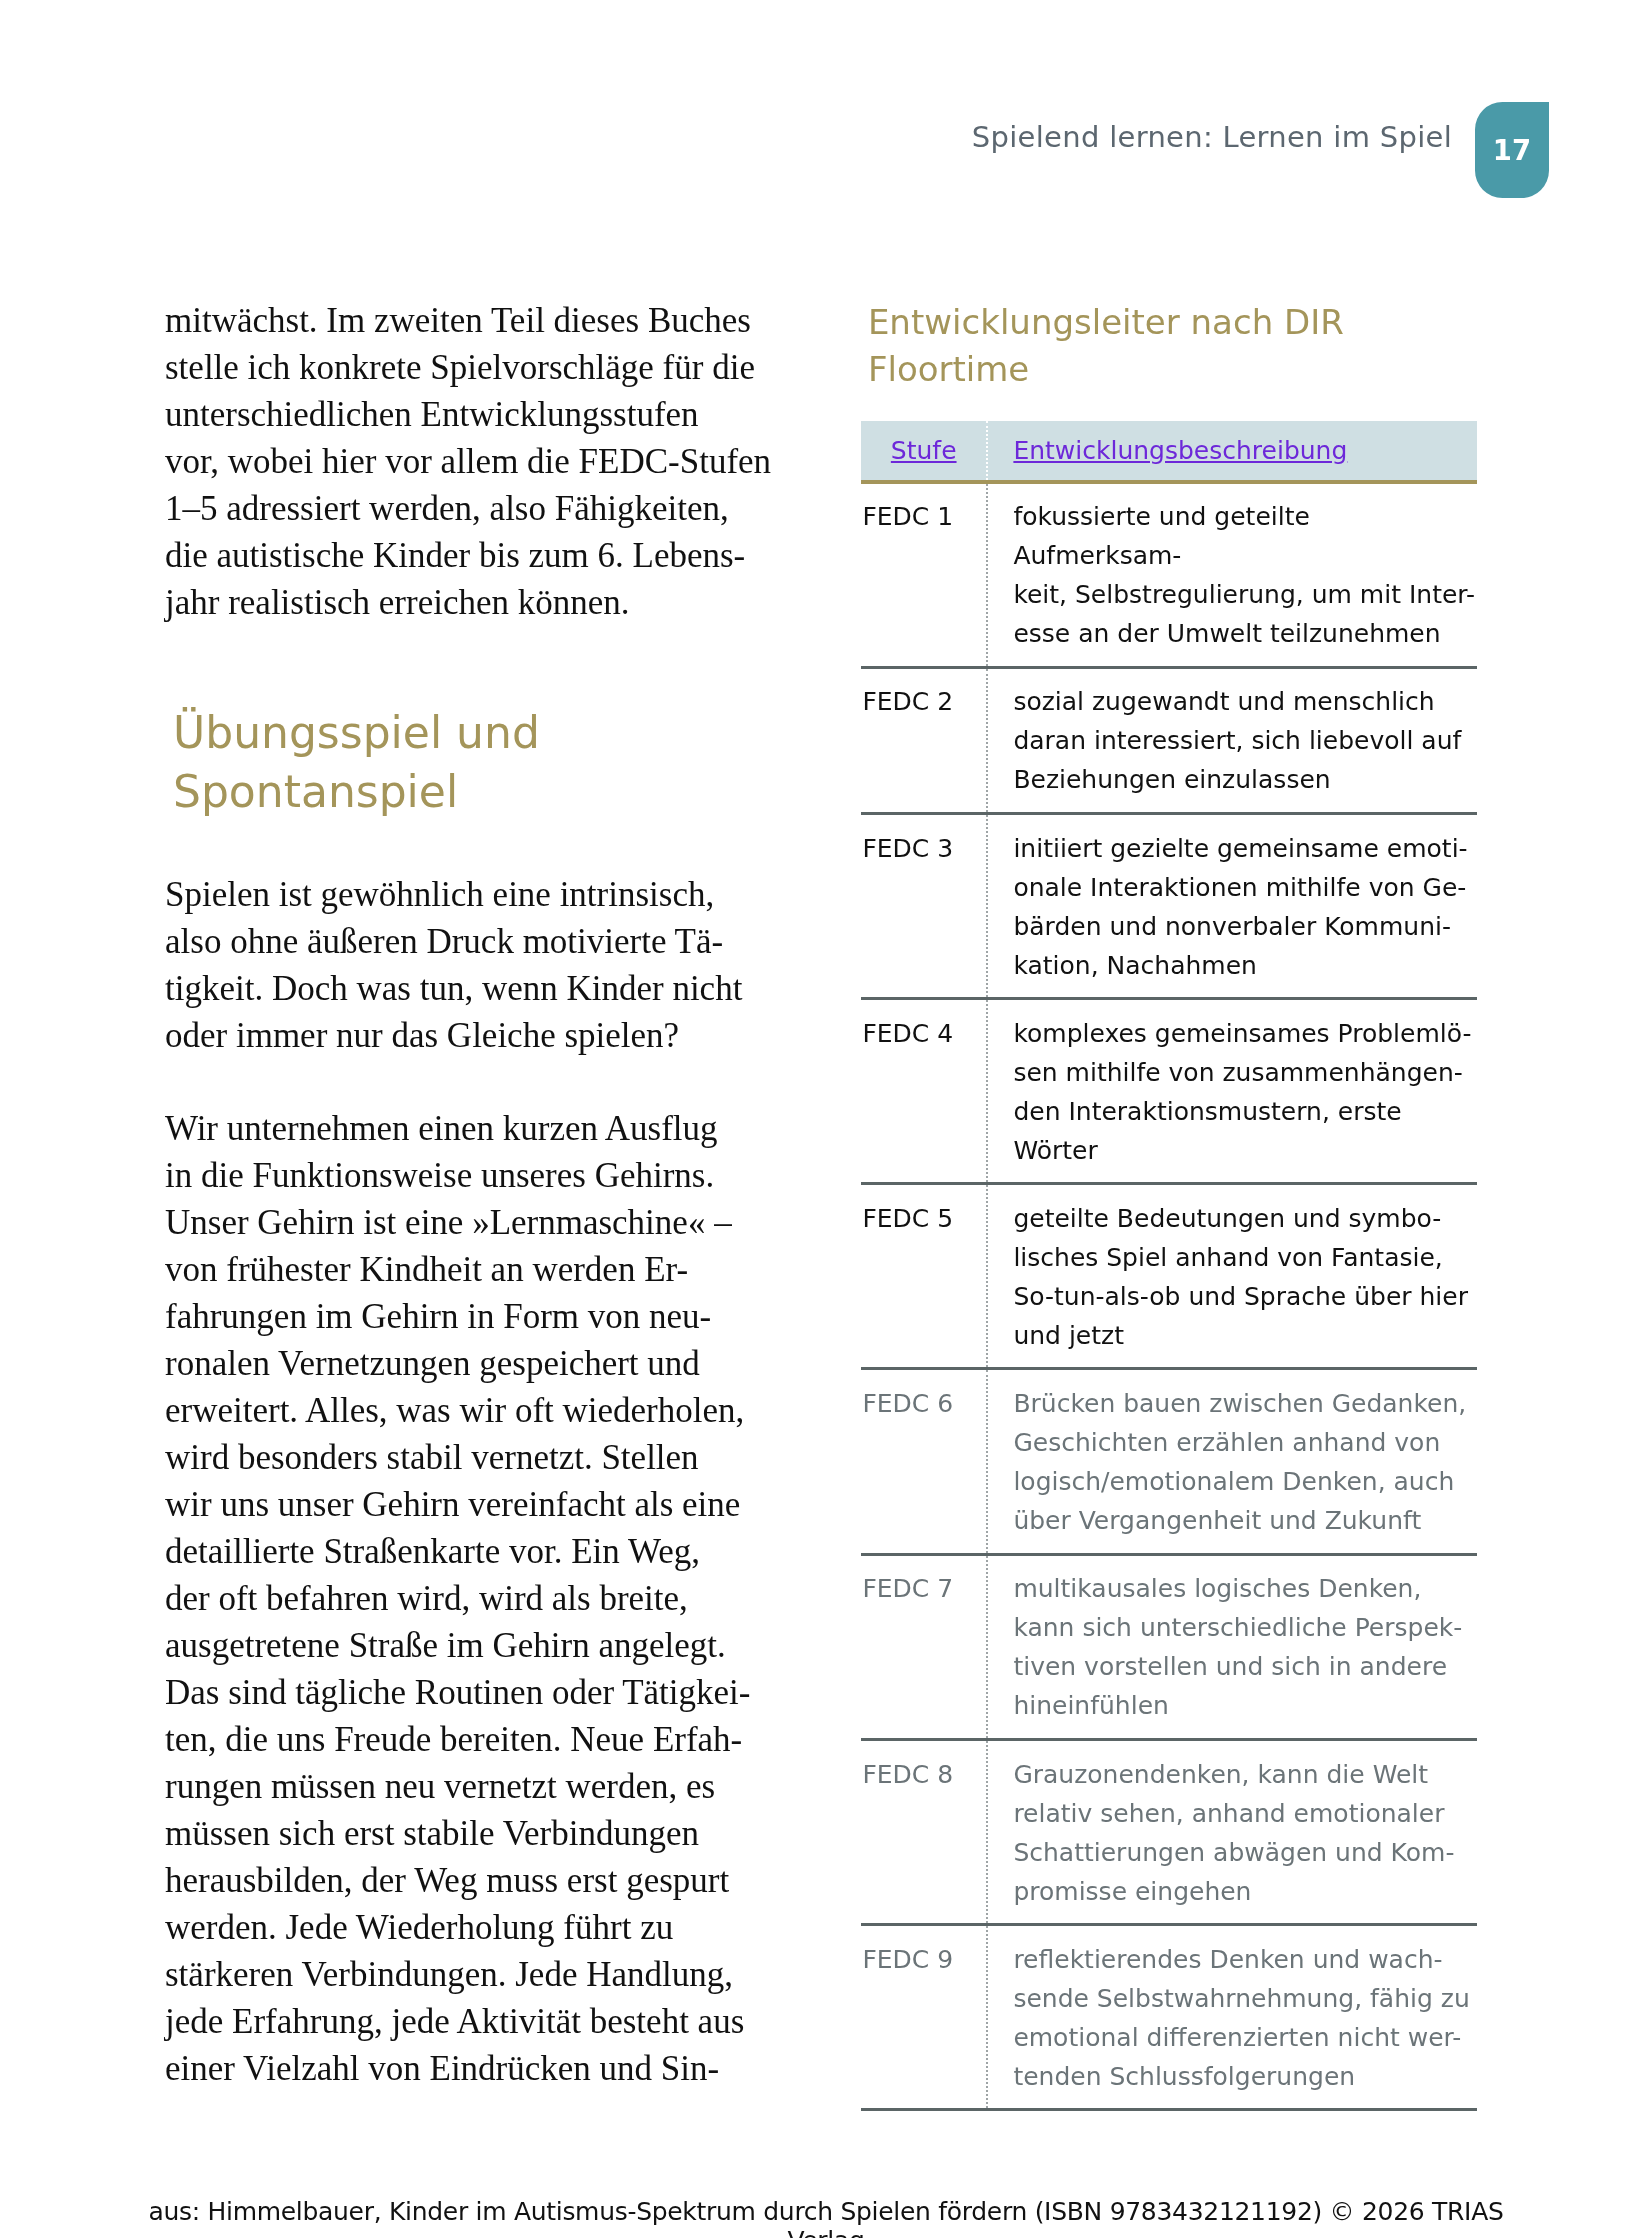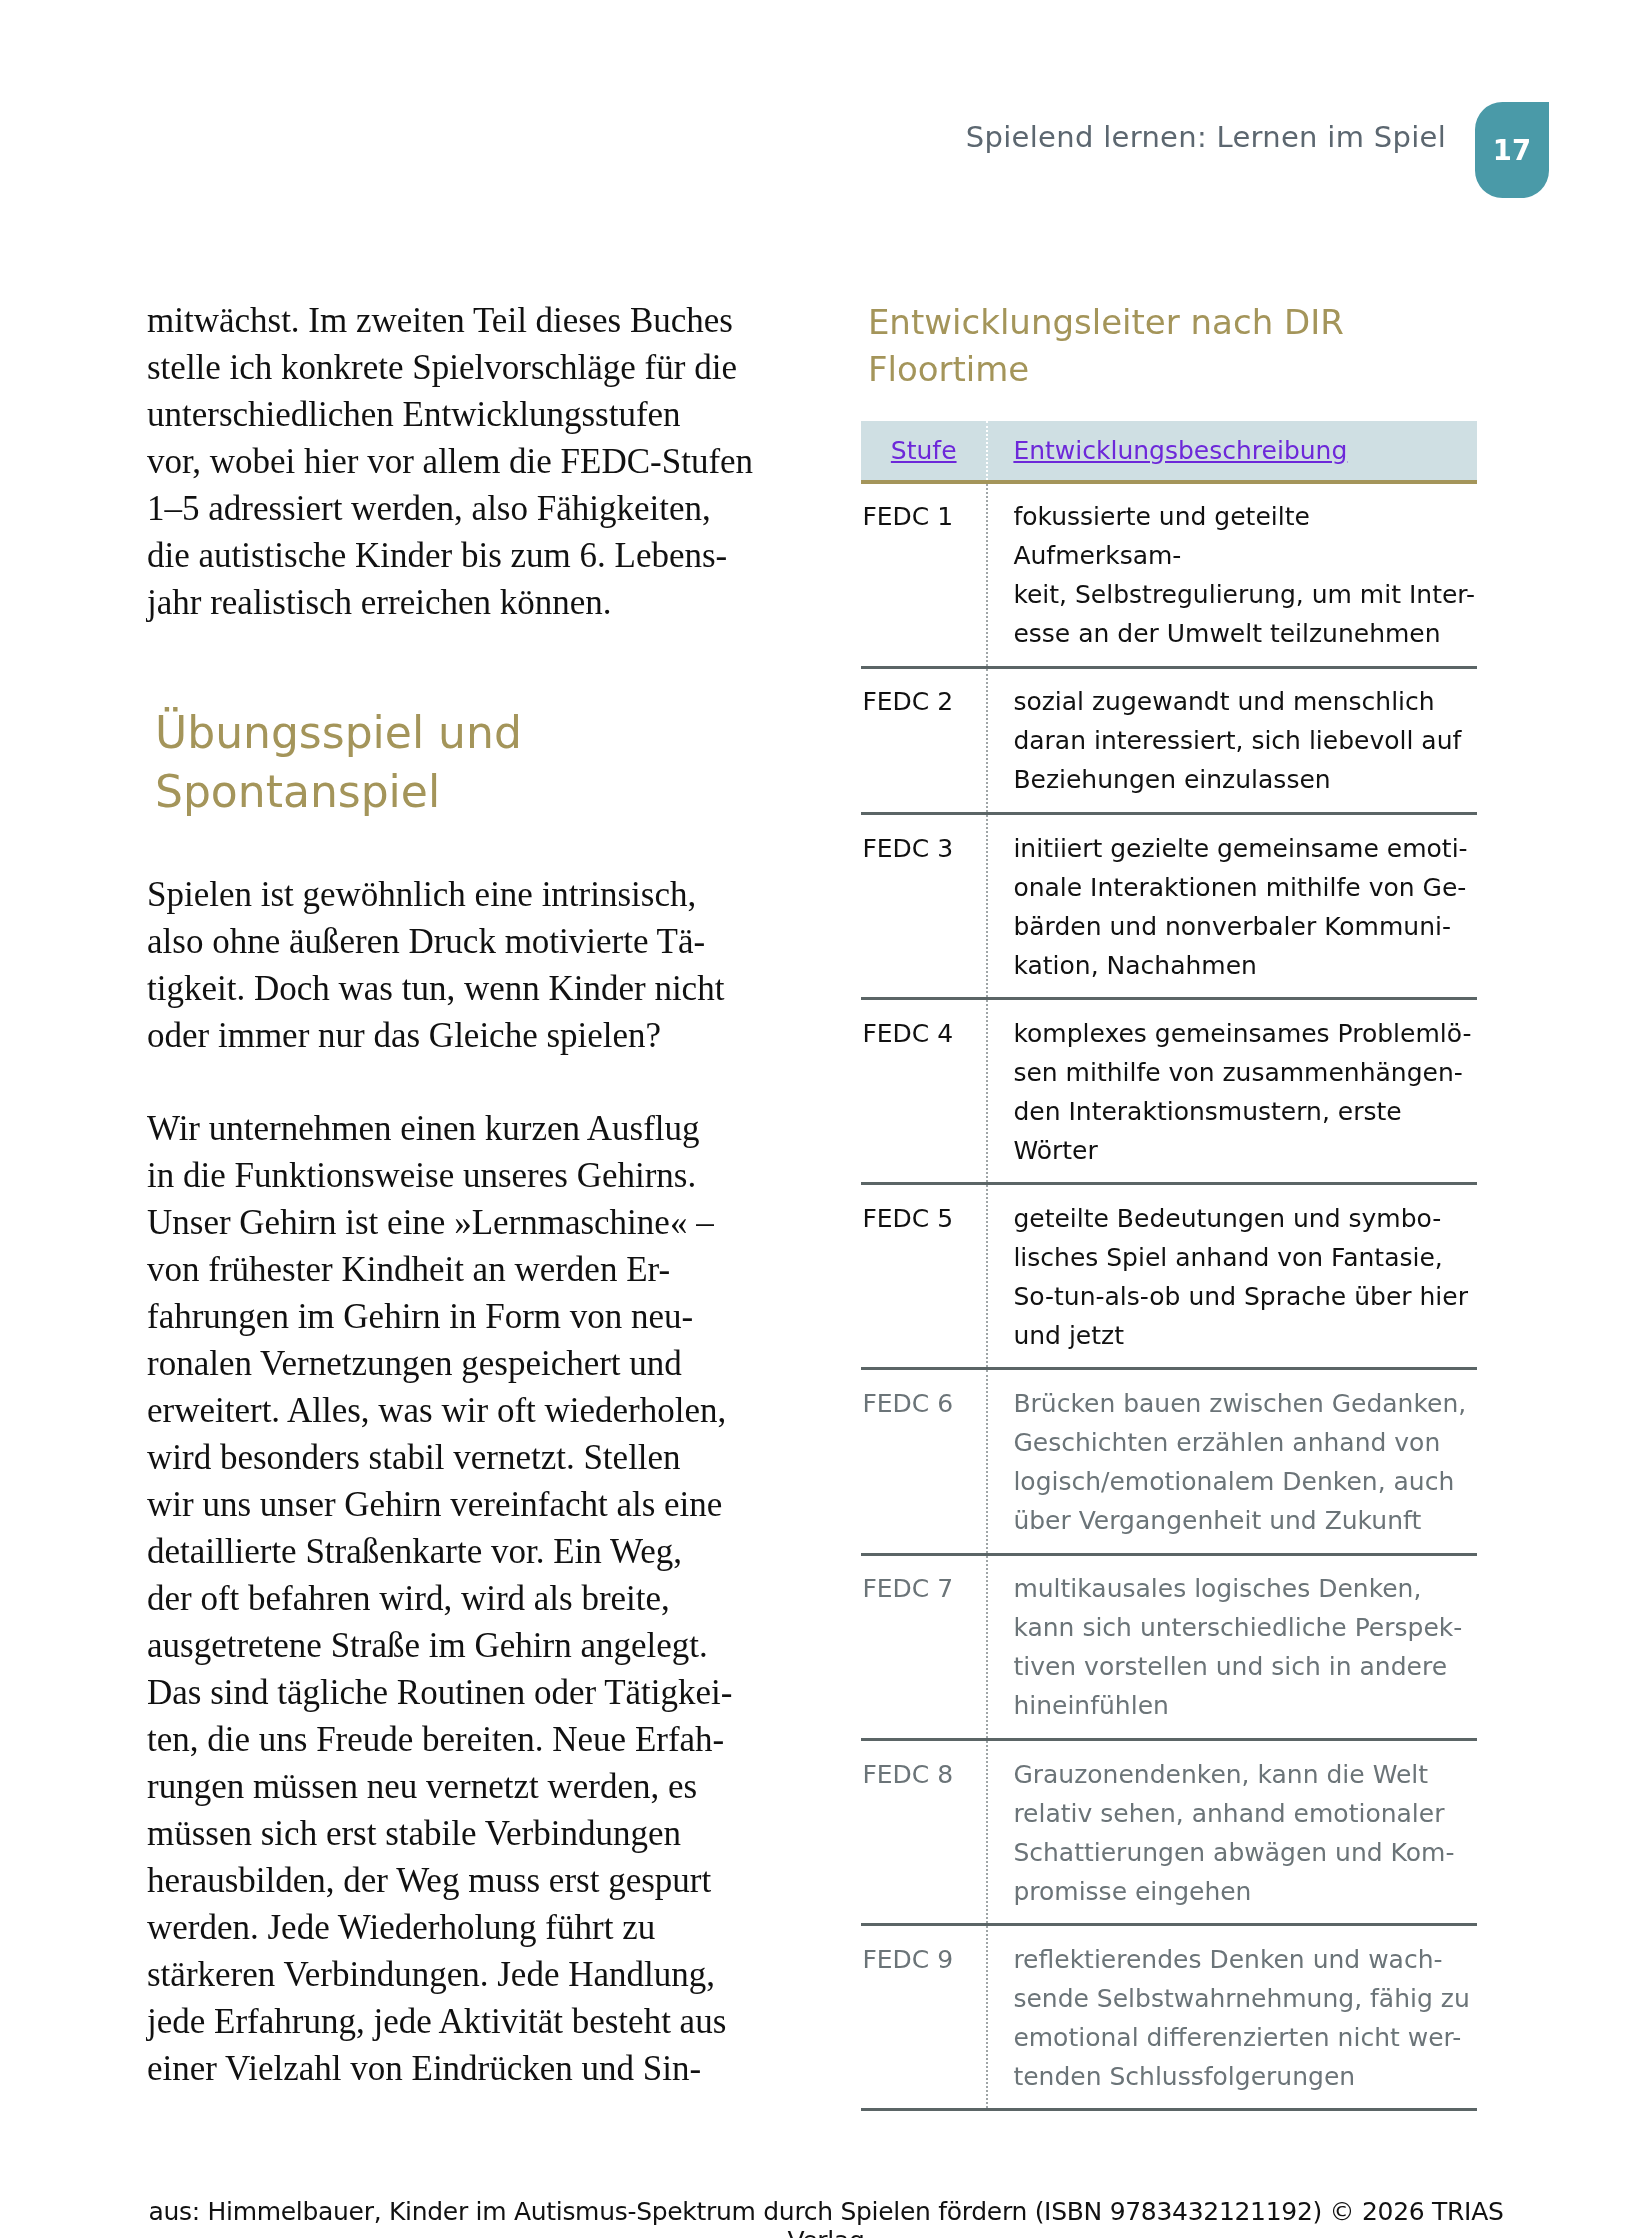--- a/index.html
+++ b/index.html
@@ -1,32 +1,32 @@
 <!DOCTYPE html>
 <html style="font-size:11px"><head>
 <meta charset="utf-8">
 <style>
   html, body { margin: 0; padding: 0; background: #ffffff; }
   body { width: 1651px; height: 2239px; position: relative; overflow: hidden; }
 
   .running-head {
-    position: absolute; top: 120px; right: 205px;
+    position: absolute; top: 120px; right: 199px;
     font-family: "DejaVu Sans", sans-serif; font-size: 29px; color: #5c6770;
     letter-spacing: 0.3px;
   }
   .page-num {
     position: absolute; top: 102px; left: 1475px; width: 74px; height: 96px;
     background: #4a9aa8; color: #ffffff;
     border-radius: 27.5px 0 27.5px 27.5px;
     font-family: "DejaVu Sans", sans-serif; font-size: 27.5px; font-weight: bold;
     display: flex; align-items: center; justify-content: center;
   }
 
   .left-col {
-    position: absolute; left: 147px; top: 297px; width: 619px;
+    position: absolute; left: 165px; top: 297px; width: 619px;
     font-family: "Liberation Serif", serif; font-size: 35px; line-height: 47px;
     color: #111111;
   }
   .left-col p { margin: 0; }
   .left-col .para { white-space: pre-line; }
   .gap-para { margin-top: 46px !important; }
 
   .section-heading {
     font-family: "DejaVu Sans", sans-serif; font-size: 44px; line-height: 59px;
     color: #a4955a; margin: 77px 0 50px 8px; white-space: pre-line; font-weight: normal;

